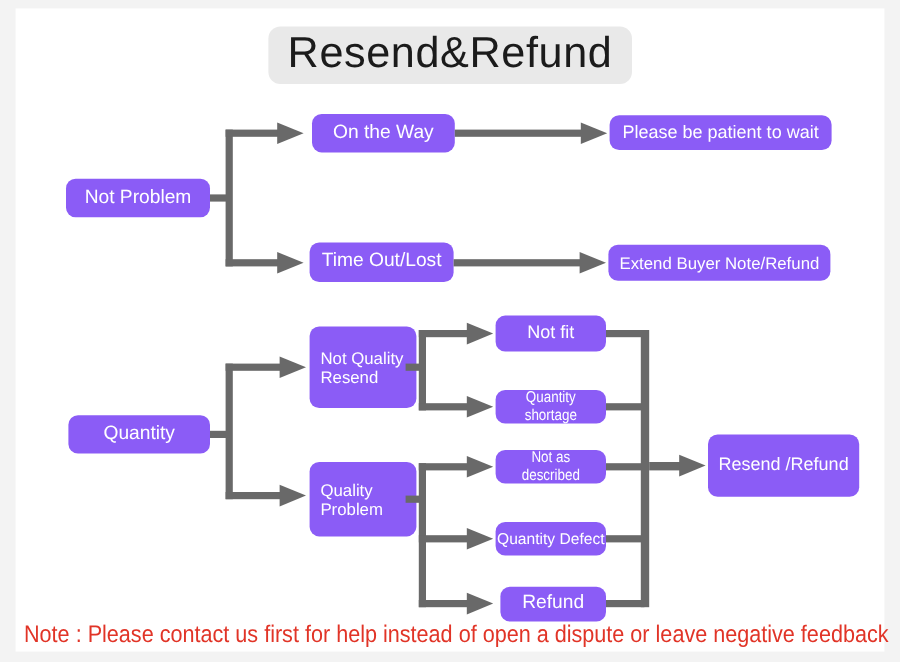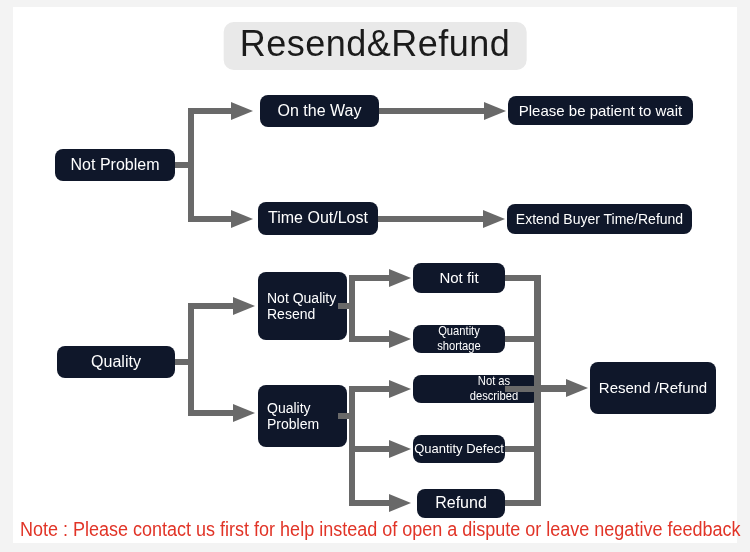--- a/index.html
+++ b/index.html
@@ -13,21 +13,21 @@
     background:#ffffff;
   }
   .title{
     position:absolute;left:50%;top:22px;transform:translateX(-50%);
     background:#e9e9e9;border-radius:10px;
     padding:1px 16px 5px 16px;
     font-size:36px;color:#1b1b1b;letter-spacing:0.5px;
     white-space:nowrap;
   }
   .box{
-    position:absolute;background:#0f172a;color:#ffffff;
+    position:absolute;background:#8b5cf6;color:#ffffff;
     border-radius:8px;display:flex;align-items:center;justify-content:center;
     font-size:16px;line-height:1.15;text-align:center;
   }
   .box.left{justify-content:flex-start;text-align:left;padding-left:9px;}
   .bt{display:inline-block;}
   .cond{transform:scaleX(0.86);}
   .ln{position:absolute;background:#696969;}
   .arr{
     position:absolute;width:0;height:0;
     border-top:9px solid transparent;border-bottom:9px solid transparent;
@@ -37,21 +37,21 @@
   #b-not-received{left:55px;top:149px;width:120px;height:32px;}
   #b-on-the-way{left:260px;top:95px;width:119px;height:32px;}
   #b-patient{left:508px;top:96px;width:185px;height:29px;font-size:15px;}
   #b-timeout{left:258px;top:202px;width:120px;height:33px;}
   #b-extend{left:507px;top:204px;width:185px;height:30px;font-size:14px;}
   #b-received{left:57px;top:346px;width:118px;height:32px;}
   #b-not-quality{left:258px;top:272px;width:80px;height:68px;font-size:14px;}
   #b-quality{left:258px;top:385px;width:80px;height:62px;font-size:14px;}
   #b-not-fit{left:413px;top:263px;width:92px;height:30px;font-size:15px;}
   #b-qty{left:413px;top:325px;width:92px;height:28px;font-size:13px;}
-  #b-nad{left:413px;top:375px;width:92px;height:28px;font-size:13px;padding-left:35px;}
+  #b-nad{left:413px;top:375px;width:92px;height:28px;font-size:13px;}
   #b-defect{left:413px;top:435px;width:92px;height:28px;font-size:13px;}
   #b-damage{left:417px;top:489px;width:88px;height:29px;}
   #b-resend{left:590px;top:362px;width:126px;height:52px;font-size:15px;}
   .note{
     position:absolute;left:20px;top:518px;width:724px;
     color:#e13427;font-size:20px;white-space:nowrap;
     transform:scaleX(0.90);transform-origin:left center;
   }
 </style>
 </head>
@@ -79,25 +79,25 @@
 <div class="box" id="b-patient">
     <span class="bt">Please be patient to wait</span>
   </div>
 
 <div class="box" id="b-timeout">
     <span class="bt">Time Out/Lost</span>
   </div>
 <div class="ln" style="left:378px;top:216px;width:107px;height:6px;"></div>
 <div class="arr" style="left:483px;top:210px;"></div>
 <div class="box" id="b-extend">
-    <span class="bt">Extend Buyer Time/Refund</span>
+    <span class="bt">Extend Buyer Note/Refund</span>
   </div>
 
 <div class="box" id="b-received">
-    <span class="bt">Quality</span>
+    <span class="bt">Quantity</span>
   </div>
 <div class="ln" style="left:175px;top:359px;width:16px;height:6px;"></div>
 <div class="ln" style="left:188px;top:303px;width:6px;height:113px;"></div>
 <div class="ln" style="left:188px;top:303px;width:46px;height:6px;"></div>
 <div class="arr" style="left:233px;top:297px;"></div>
 <div class="ln" style="left:188px;top:410px;width:46px;height:6px;"></div>
 <div class="arr" style="left:233px;top:404px;"></div>
 
 <div class="box left" id="b-not-quality">
     <span class="bt">Not Quality Resend</span>

